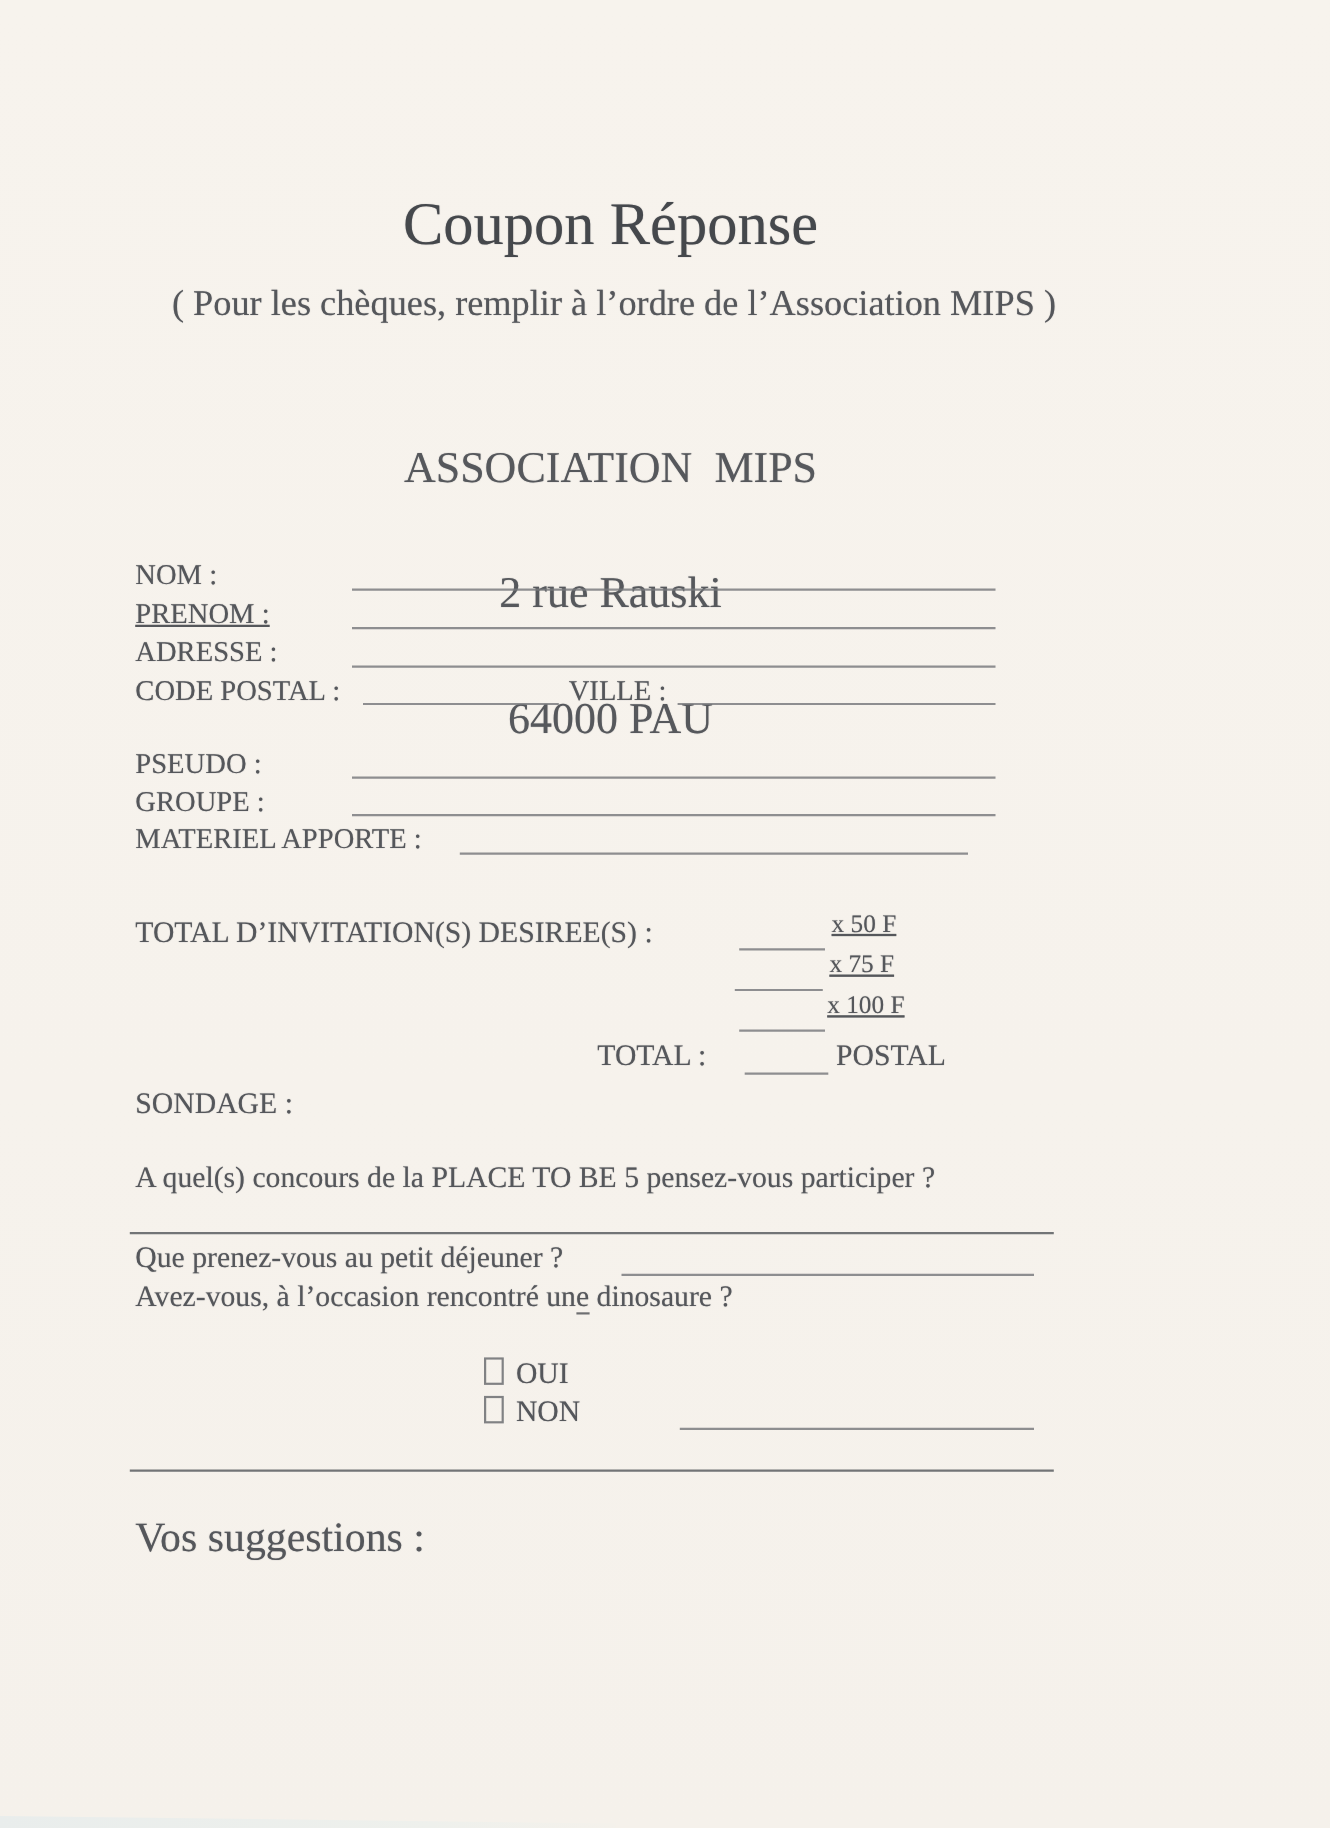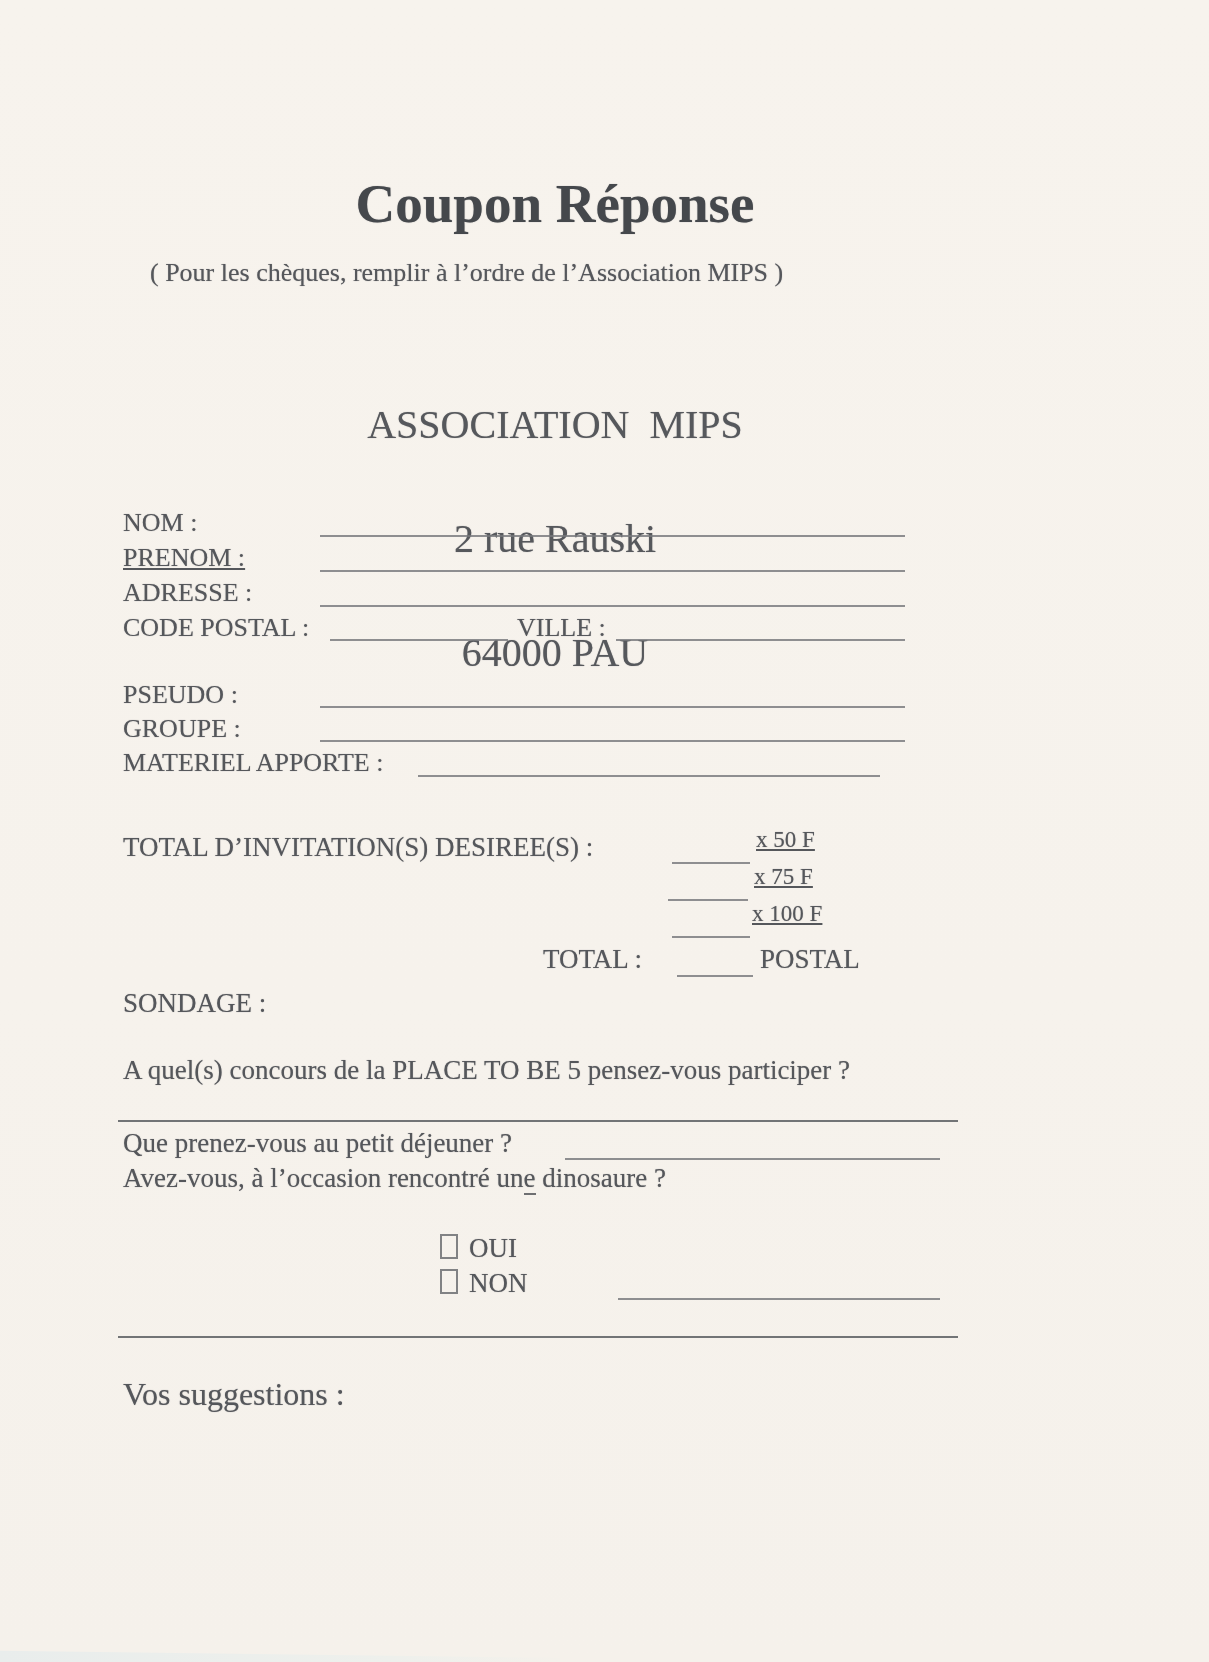--- a/index.html
+++ b/index.html
@@ -12,26 +12,26 @@
     position:relative;
   }
   .page{
     position:absolute;left:0;top:0;width:1209px;height:1662px;
     background:linear-gradient(180deg,#f7f3ed 0%,#f6f2ec 60%,#f5f1eb 100%);
   }
   .scan-text{ text-shadow:0 0 1px rgba(88,90,94,0.55); }
   .abs{position:absolute;}
   .title{
     left:250px;top:172px;width:610px;
-    font-size:55px;font-weight:700;color:#45484c;
+    font-size:55px;font-weight:400;color:#45484c;
     text-align:center;letter-spacing:0px;
   }
   .cheque-note{
     left:150px;top:258px;width:810px;
-    font-size:26px;text-align:left;color:#55575b;
+    font-size:33px;text-align:right;color:#55575b;
   }
   .address{
     left:300px;top:330px;width:510px;
     font-size:40px;line-height:38px;text-align:center;color:#56585c;
     white-space:pre;
   }
   .field-label{font-size:26px;color:#55575b;white-space:pre;}
   .big{font-size:23px;text-decoration:underline;}
   .rule{
     height:0;border-top:2px solid rgba(118,120,123,0.82);
@@ -117,16 +117,16 @@
     <span class="checkbox"></span><span>OUI</span>
   </div>
   <div class="abs q-text scan-text" style="left:413px;top:1237px;">
     <span class="checkbox"></span><span>NON</span>
   </div>
 
   <div class="abs rule" style="left:618px;top:1298px;width:322px;"></div>
 
   <div class="abs rule-strong" style="left:118px;top:1336px;width:840px;"></div>
 
-  <div class="abs q-text scan-text" style="left:123px;top:1376px;font-size:32px;">Vos suggestions :</div>
+  <div class="abs q-text scan-text" style="left:123px;top:1376px;font-size:38px;">Vos suggestions :</div>
 
   <div class="abs edge-wedge"></div>
 </div>
 
 </body></html>

